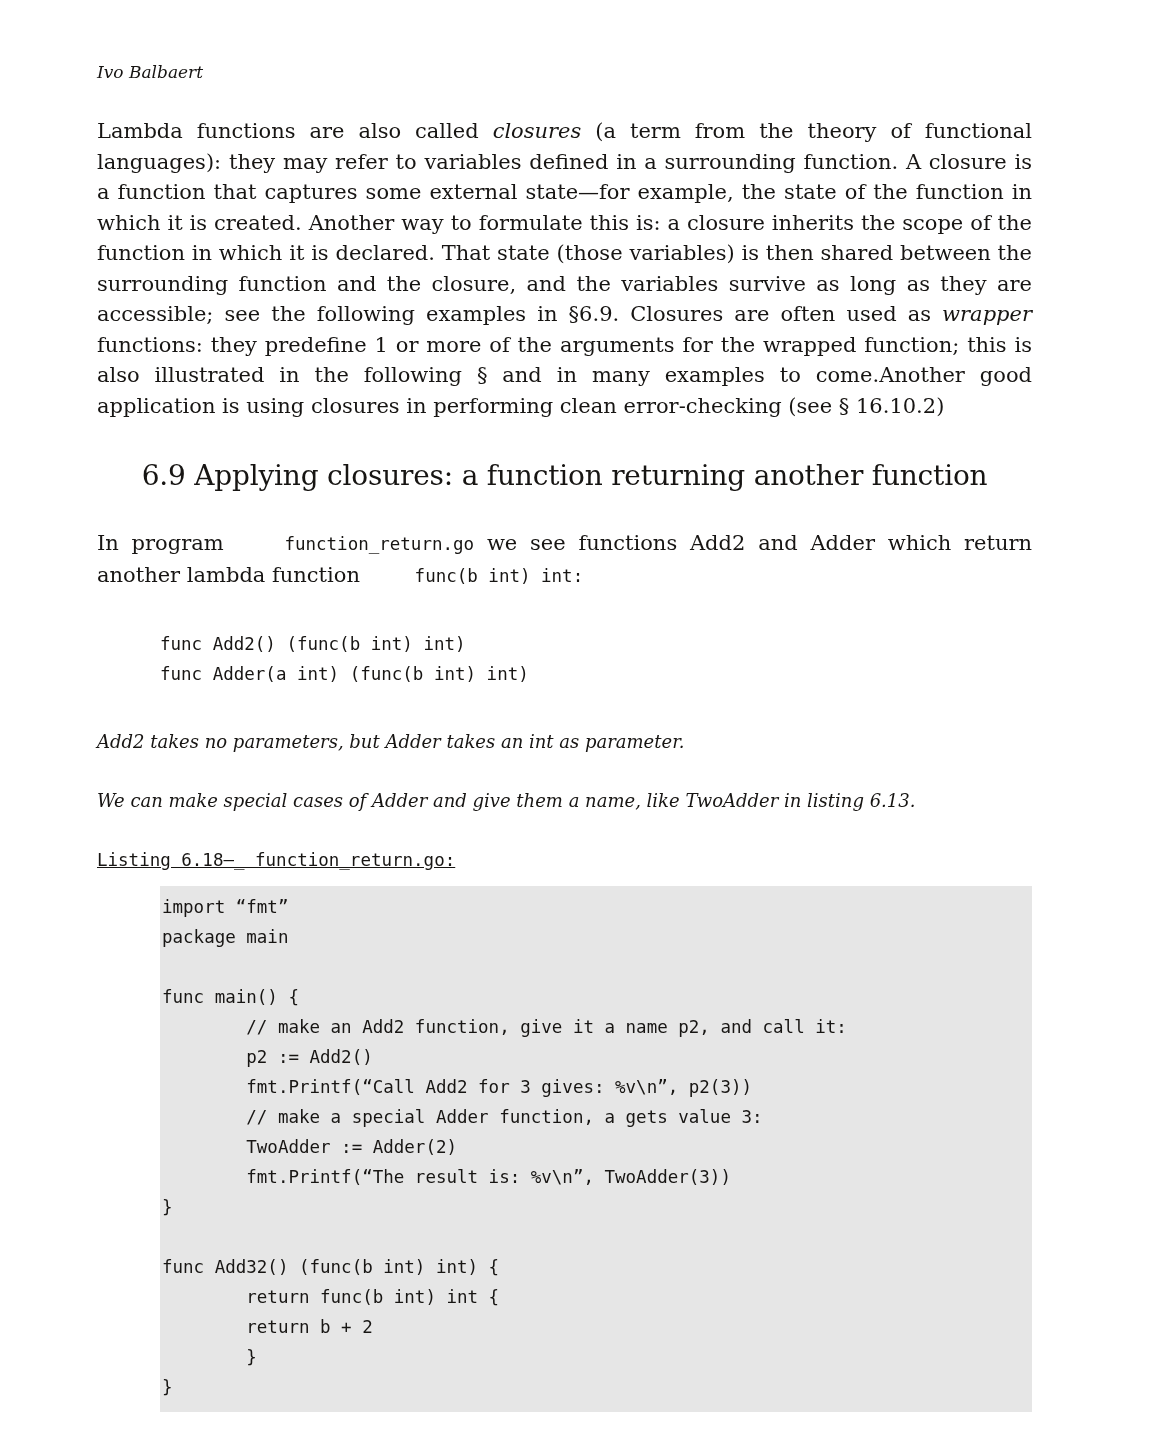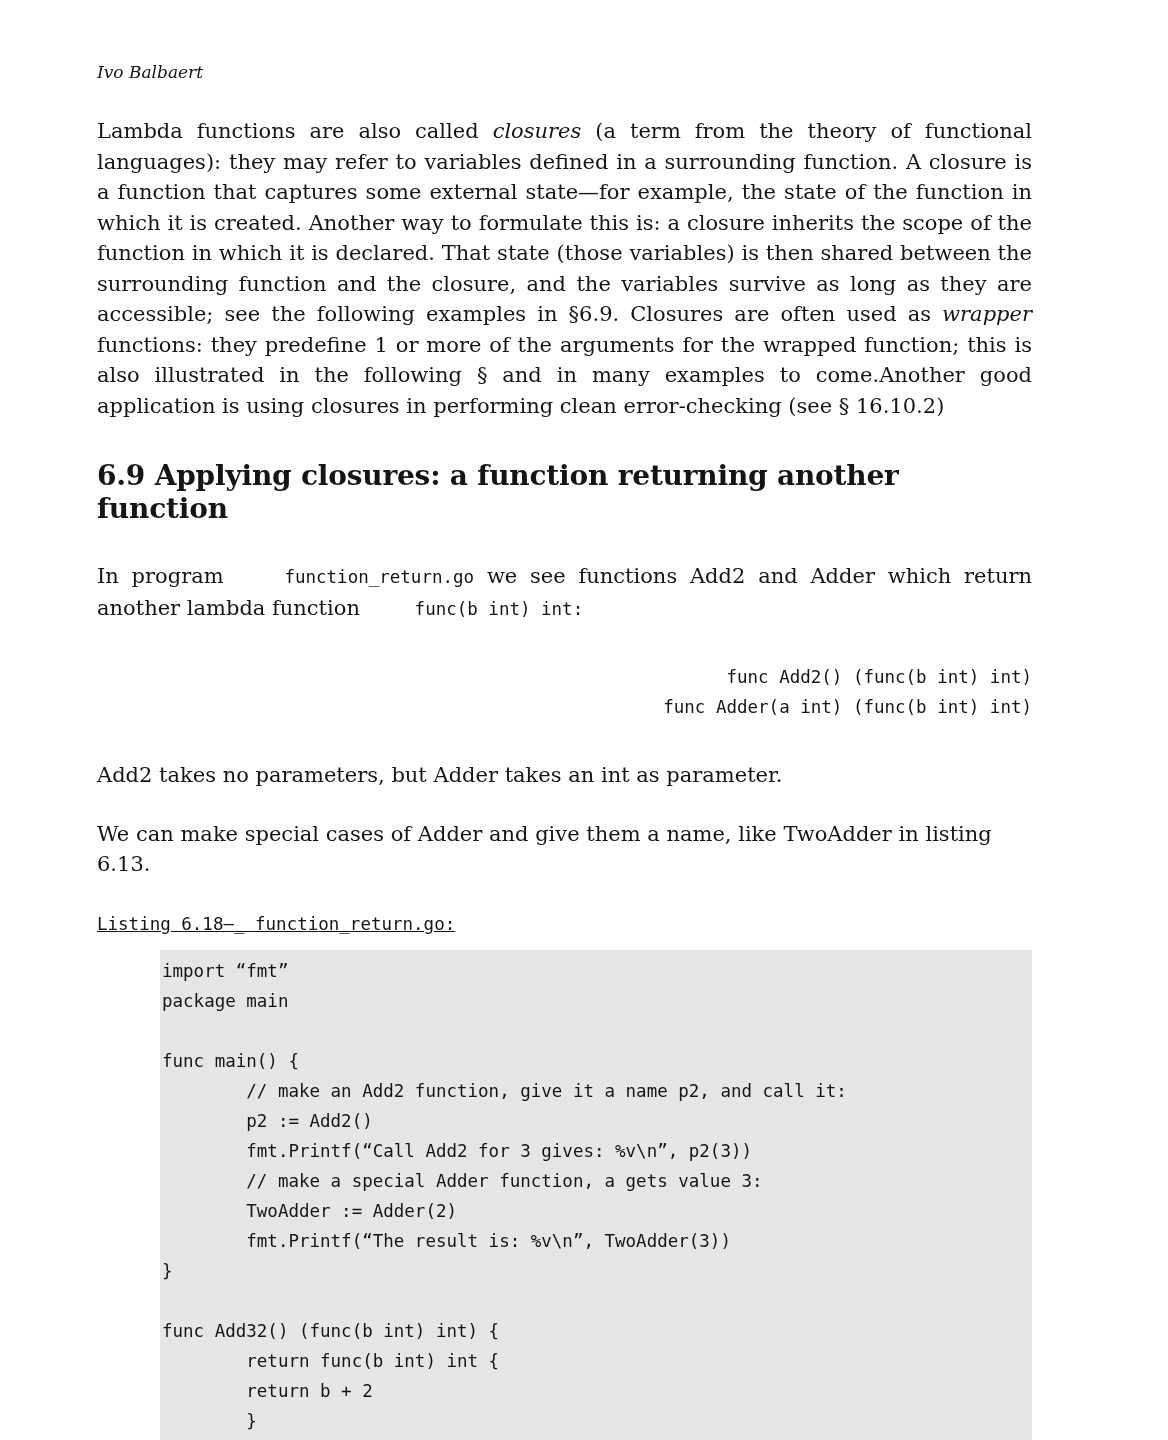--- a/index.html
+++ b/index.html
@@ -26,39 +26,40 @@
     margin-bottom: 20px;
   }
   .body-par em { font-style: italic; }
   code.inline {
     font-family: "DejaVu Sans Mono", monospace;
     font-size: 17.5px;
     margin-left: 48px;
   }
   h2.section-heading {
     font-size: 28px;
-    font-weight: bold;
+    font-weight: normal;
     margin: 38px 0 36px 0;
     letter-spacing: -0.2px;
+    text-align: center;
   }
   .code-line {
     font-family: "DejaVu Sans Mono", monospace;
     font-size: 17.5px;
     line-height: 30px;
     min-height: 30px;
     white-space: pre;
   }
   .code-snippet {
     margin: 38px 0 38px 63px;
-    text-align: right;
   }
   .plain-par {
-    font-size: 21px;
+    font-size: 18px;
     line-height: 30.5px;
     margin-bottom: 28px;
+    font-style: italic;
   }
   .listing-caption {
     font-family: "DejaVu Sans Mono", monospace;
     font-size: 17.5px;
     text-decoration: underline;
     margin-top: 34px;
     margin-bottom: 16px;
   }
   .listing-block {
     background: #e6e6e6;

